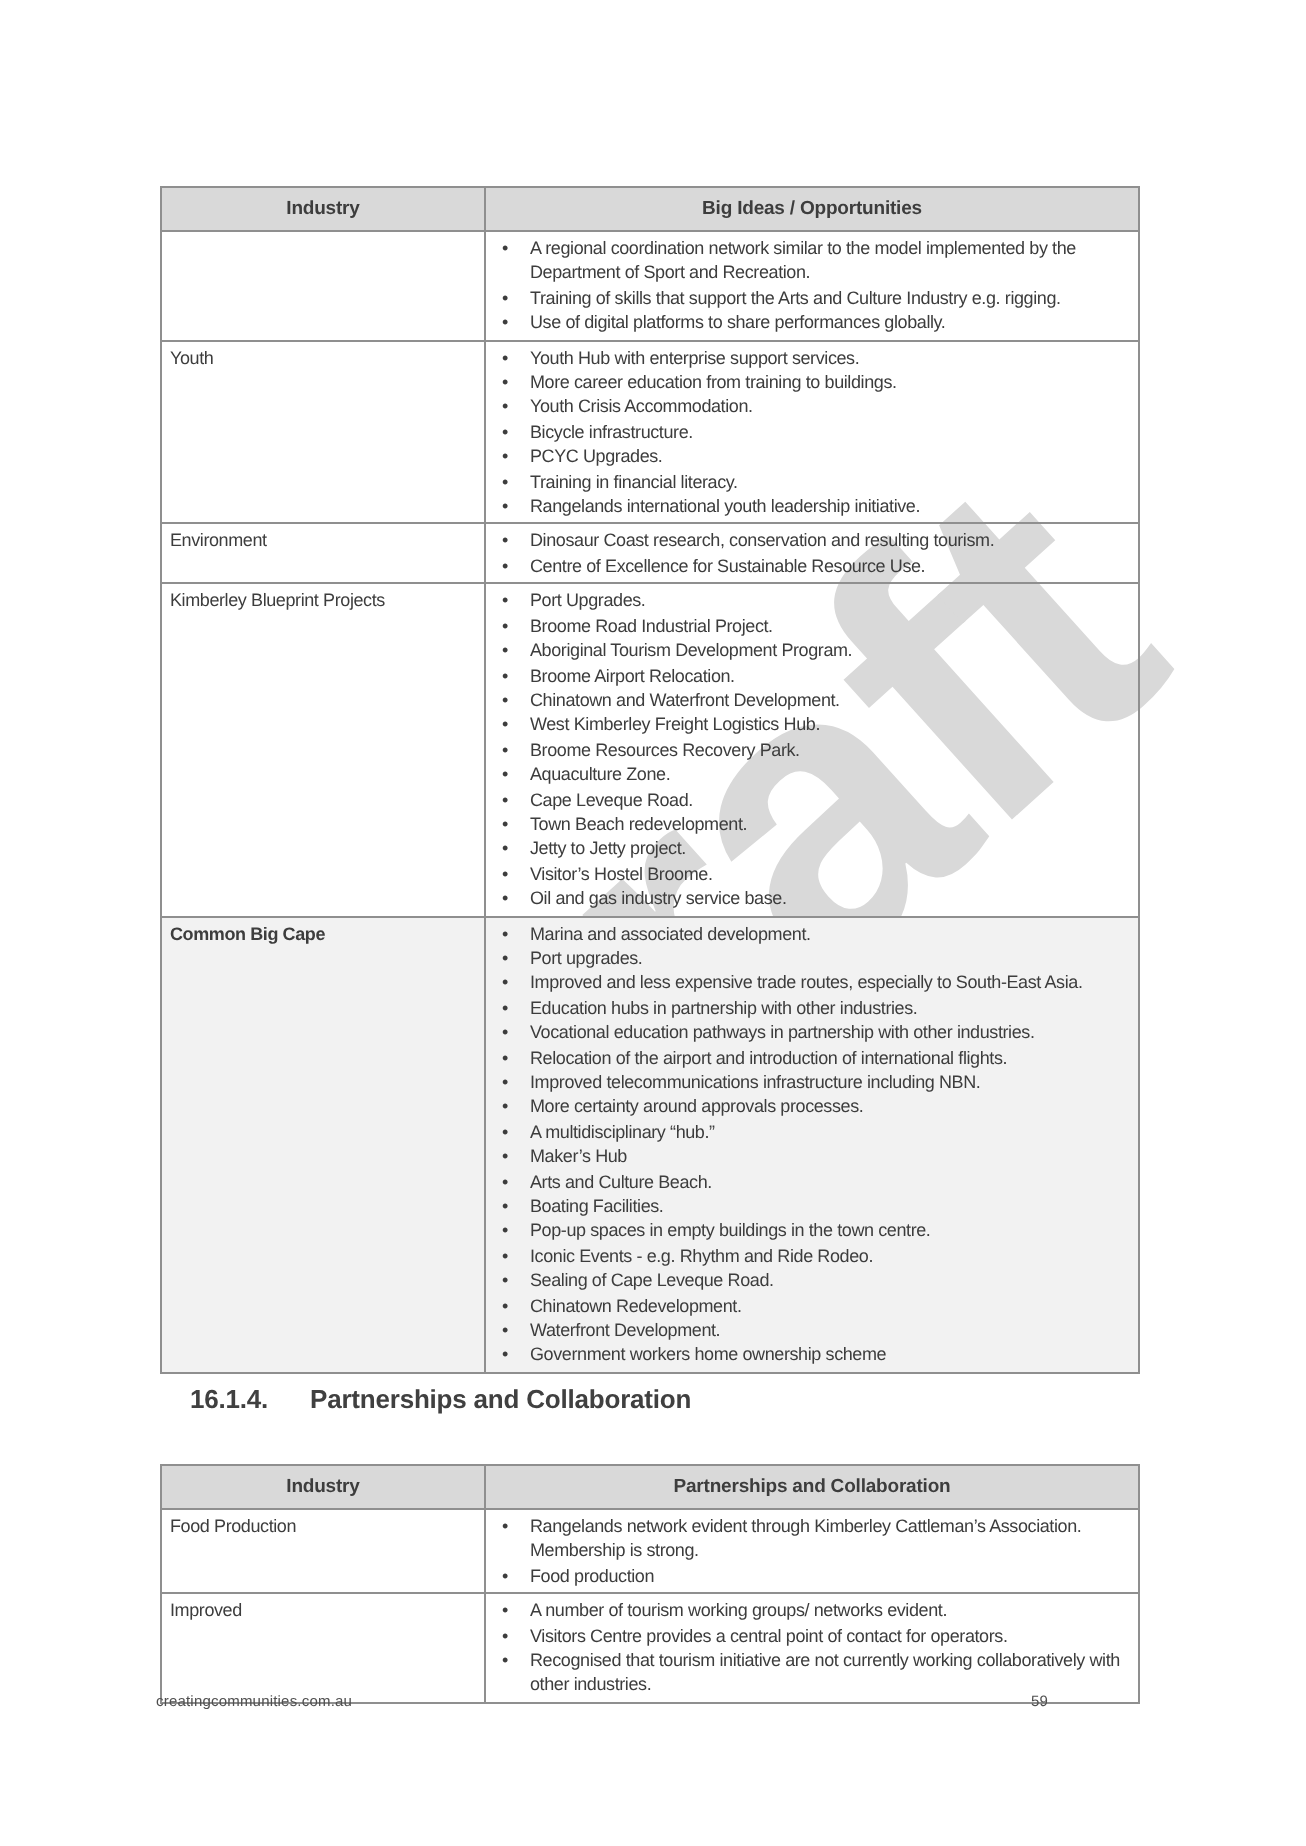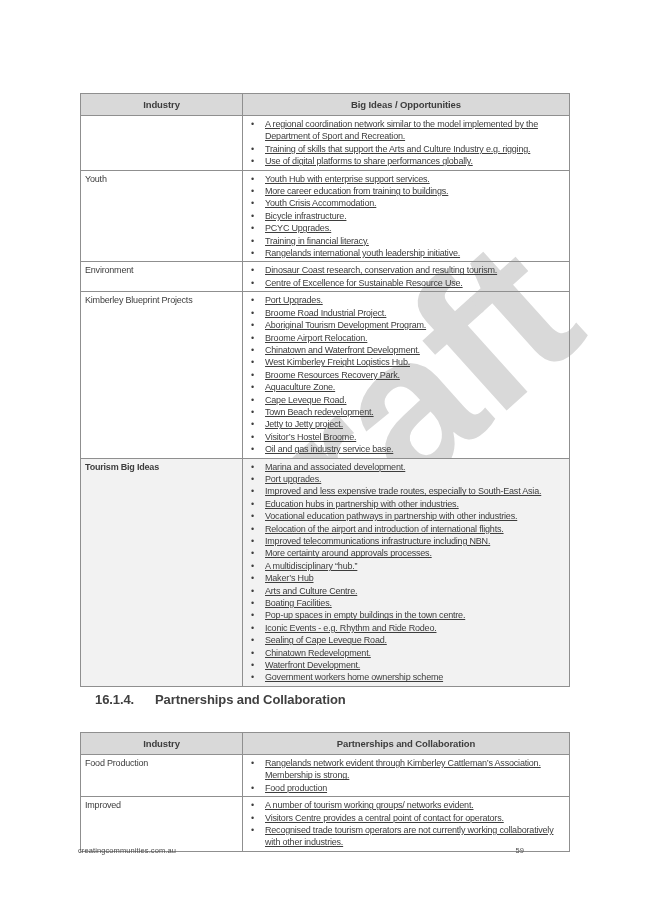--- a/index.html
+++ b/index.html
@@ -60,21 +60,21 @@
     line-height:12.4px;
     color:#3d3d3d;
     letter-spacing:-0.2px;
     background:transparent;
   }
   .doc-table td.industry-cell{padding:2px 4px 2px 4px;}
   .doc-table td.items-cell{padding:2px 2px 2px 3px;}
   .doc-table tr.shaded td{background:#f2f2f2;}
   .doc-table td.industry-cell.bold{font-weight:bold;}
   ul.bullets{margin:0;padding:0;list-style:none;}
-  ul.bullets li{position:relative;padding-left:19px;text-decoration:underline;}
+  ul.bullets li{position:relative;padding-left:19px;}
   ul.bullets li::before{
     content:"\2022";
     position:absolute;left:5px;top:0;
   }
   .section-heading{
     position:absolute;
     left:95px;top:692px;
     display:flex;
     font-size:13px;
     font-weight:bold;
@@ -161,34 +161,34 @@
                 <li>Aquaculture Zone.</li>
                 <li>Cape Leveque Road.</li>
                 <li>Town Beach redevelopment.</li>
                 <li>Jetty to Jetty project.</li>
                 <li>Visitor’s Hostel Broome.</li>
                 <li>Oil and gas industry service base.</li>
               </ul>
             </td>
           </tr>
           <tr class="shaded">
-            <td class="industry-cell bold">Tourism Big Ideas</td>
+            <td class="industry-cell bold">Common Big Cape</td>
             <td class="items-cell">
               <ul class="bullets">
                 <li>Marina and associated development.</li>
                 <li>Port upgrades.</li>
                 <li>Improved and less expensive trade routes, especially to South-East Asia.</li>
                 <li>Education hubs in partnership with other industries.</li>
                 <li>Vocational education pathways in partnership with other industries.</li>
                 <li>Relocation of the airport and introduction of international flights.</li>
                 <li>Improved telecommunications infrastructure including NBN.</li>
                 <li>More certainty around approvals processes.</li>
                 <li>A multidisciplinary “hub.”</li>
                 <li>Maker’s Hub</li>
-                <li>Arts and Culture Centre.</li>
+                <li>Arts and Culture Beach.</li>
                 <li>Boating Facilities.</li>
                 <li>Pop-up spaces in empty buildings in the town centre.</li>
                 <li>Iconic Events - e.g. Rhythm and Ride Rodeo.</li>
                 <li>Sealing of Cape Leveque Road.</li>
                 <li>Chinatown Redevelopment.</li>
                 <li>Waterfront Development.</li>
                 <li>Government workers home ownership scheme</li>
               </ul>
             </td>
           </tr>
@@ -220,21 +220,21 @@
                 <li>Food production</li>
               </ul>
             </td>
           </tr>
           <tr>
             <td class="industry-cell">Improved</td>
             <td class="items-cell">
               <ul class="bullets">
                 <li>A number of tourism working groups/ networks evident.</li>
                 <li>Visitors Centre provides a central point of contact for operators.</li>
-                <li>Recognised trade tourism operators are not currently working collaboratively with other industries.</li>
+                <li>Recognised that tourism initiative are not currently working collaboratively with other industries.</li>
               </ul>
             </td>
           </tr>
         </tbody>
     </table>
 
     <div class="footer">
       <span>creatingcommunities.com.au</span>
       <span>59</span>
     </div>

